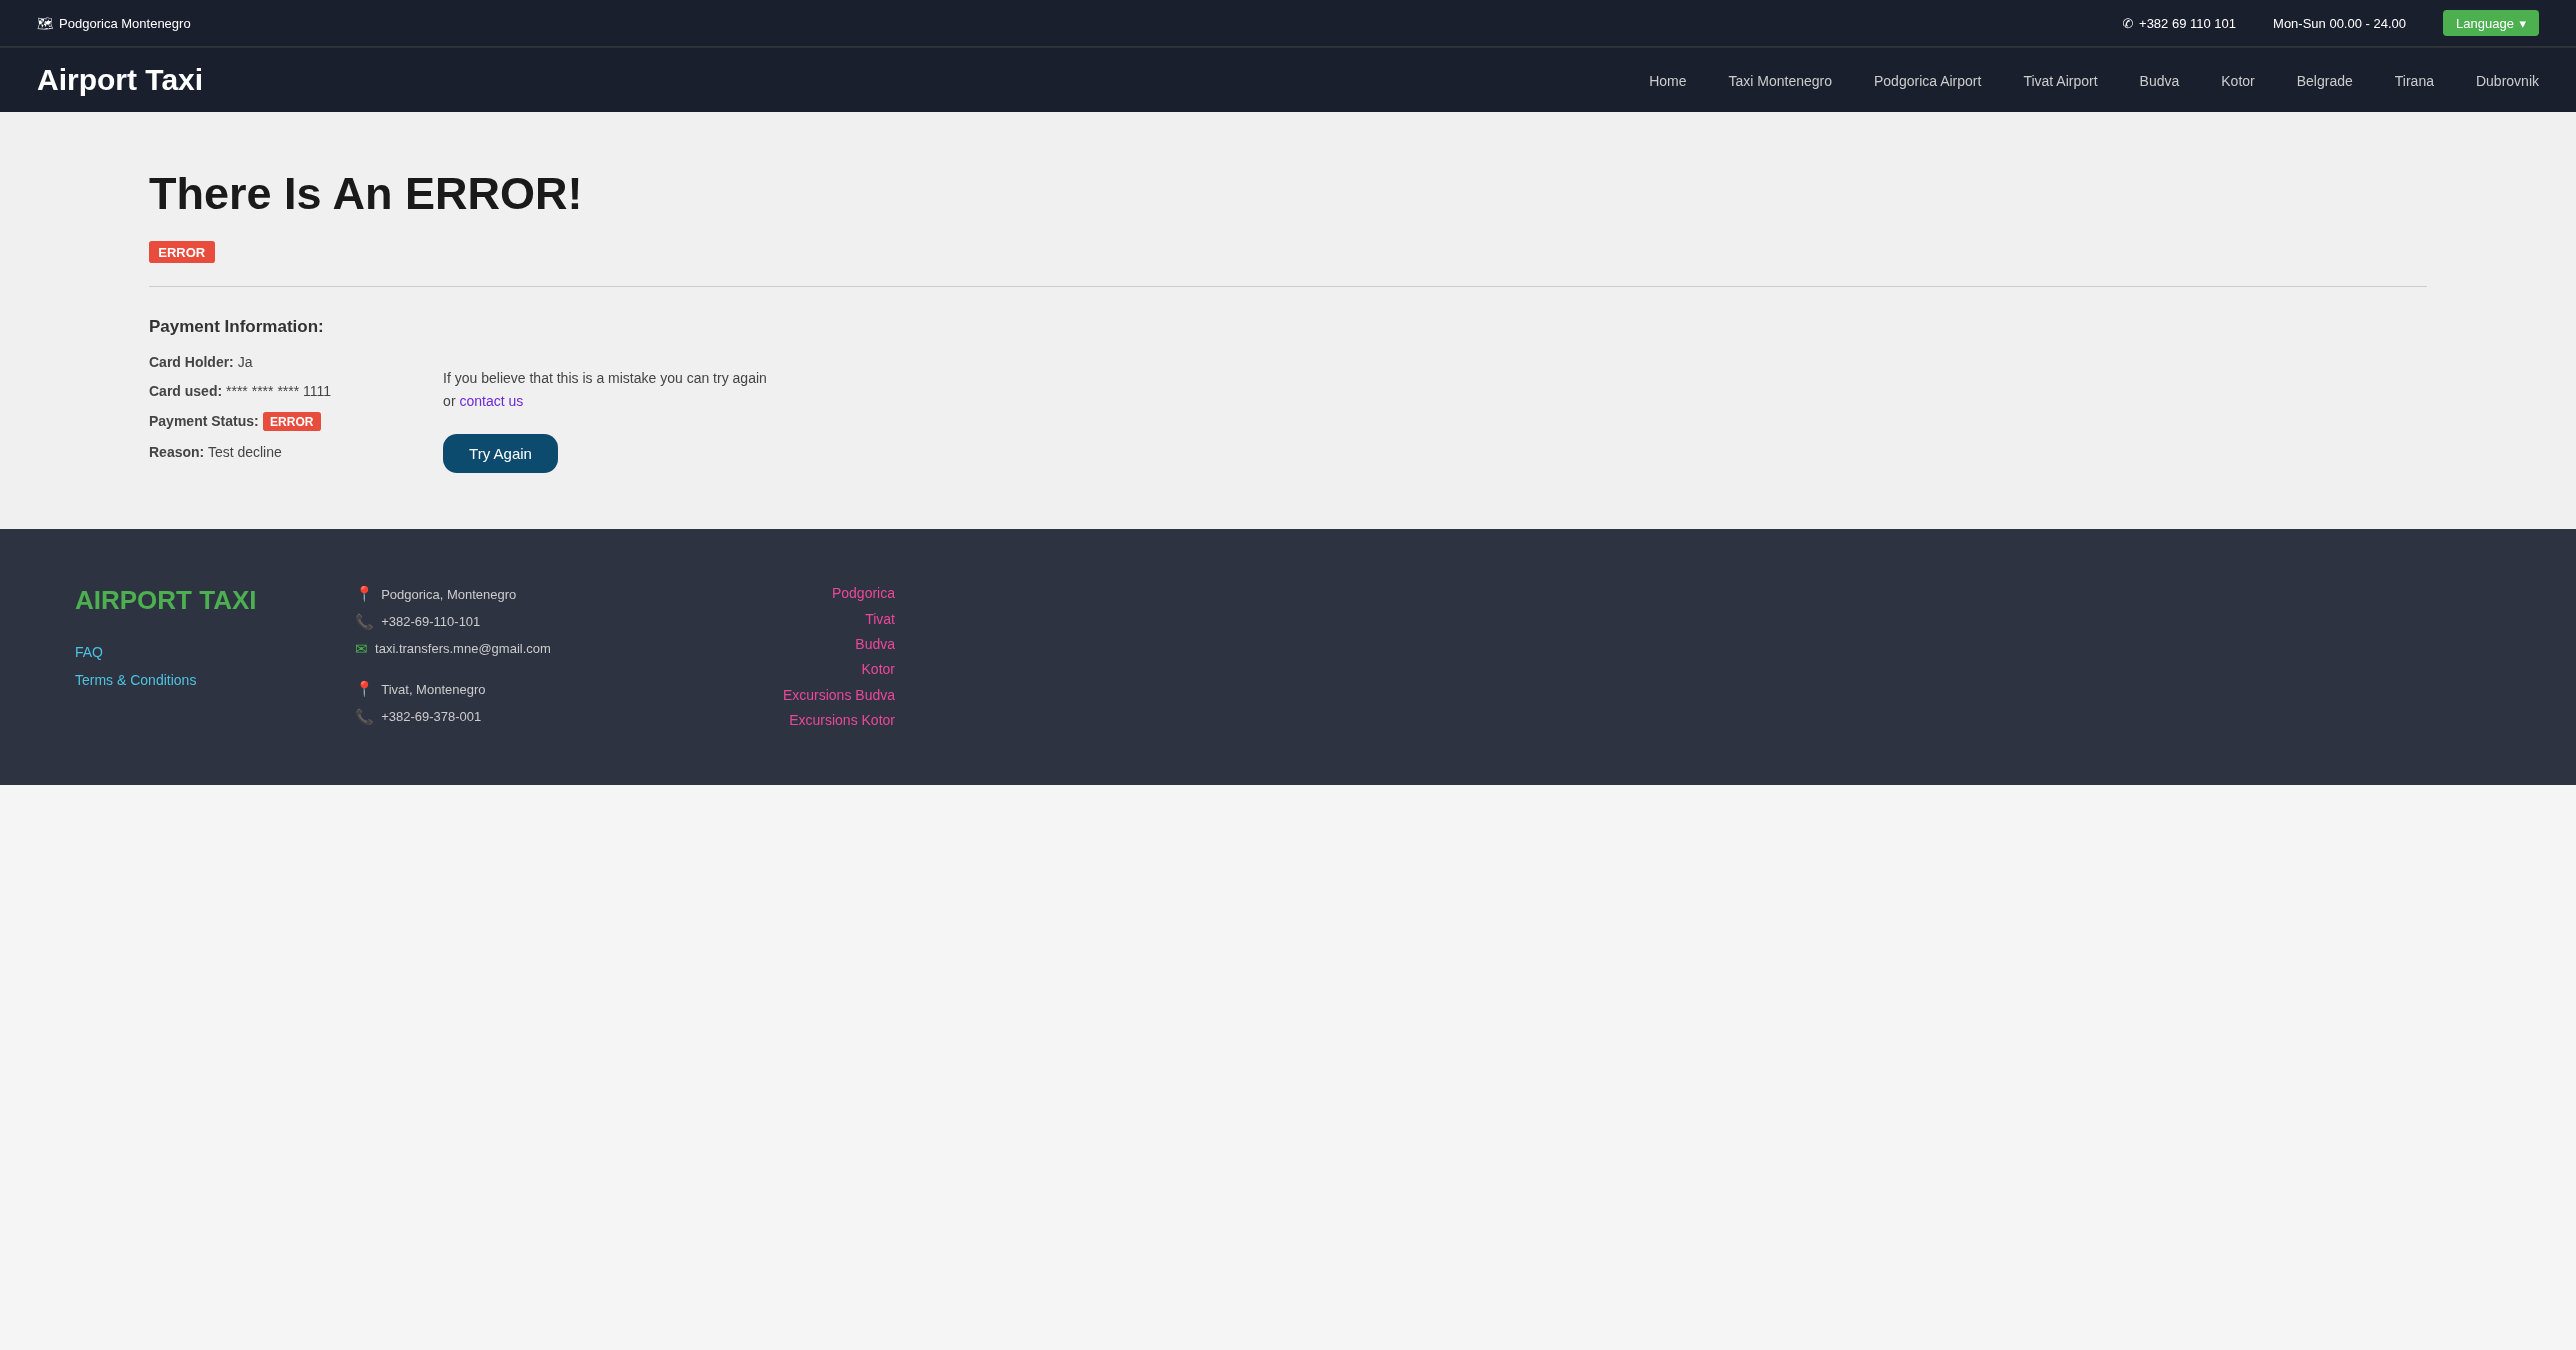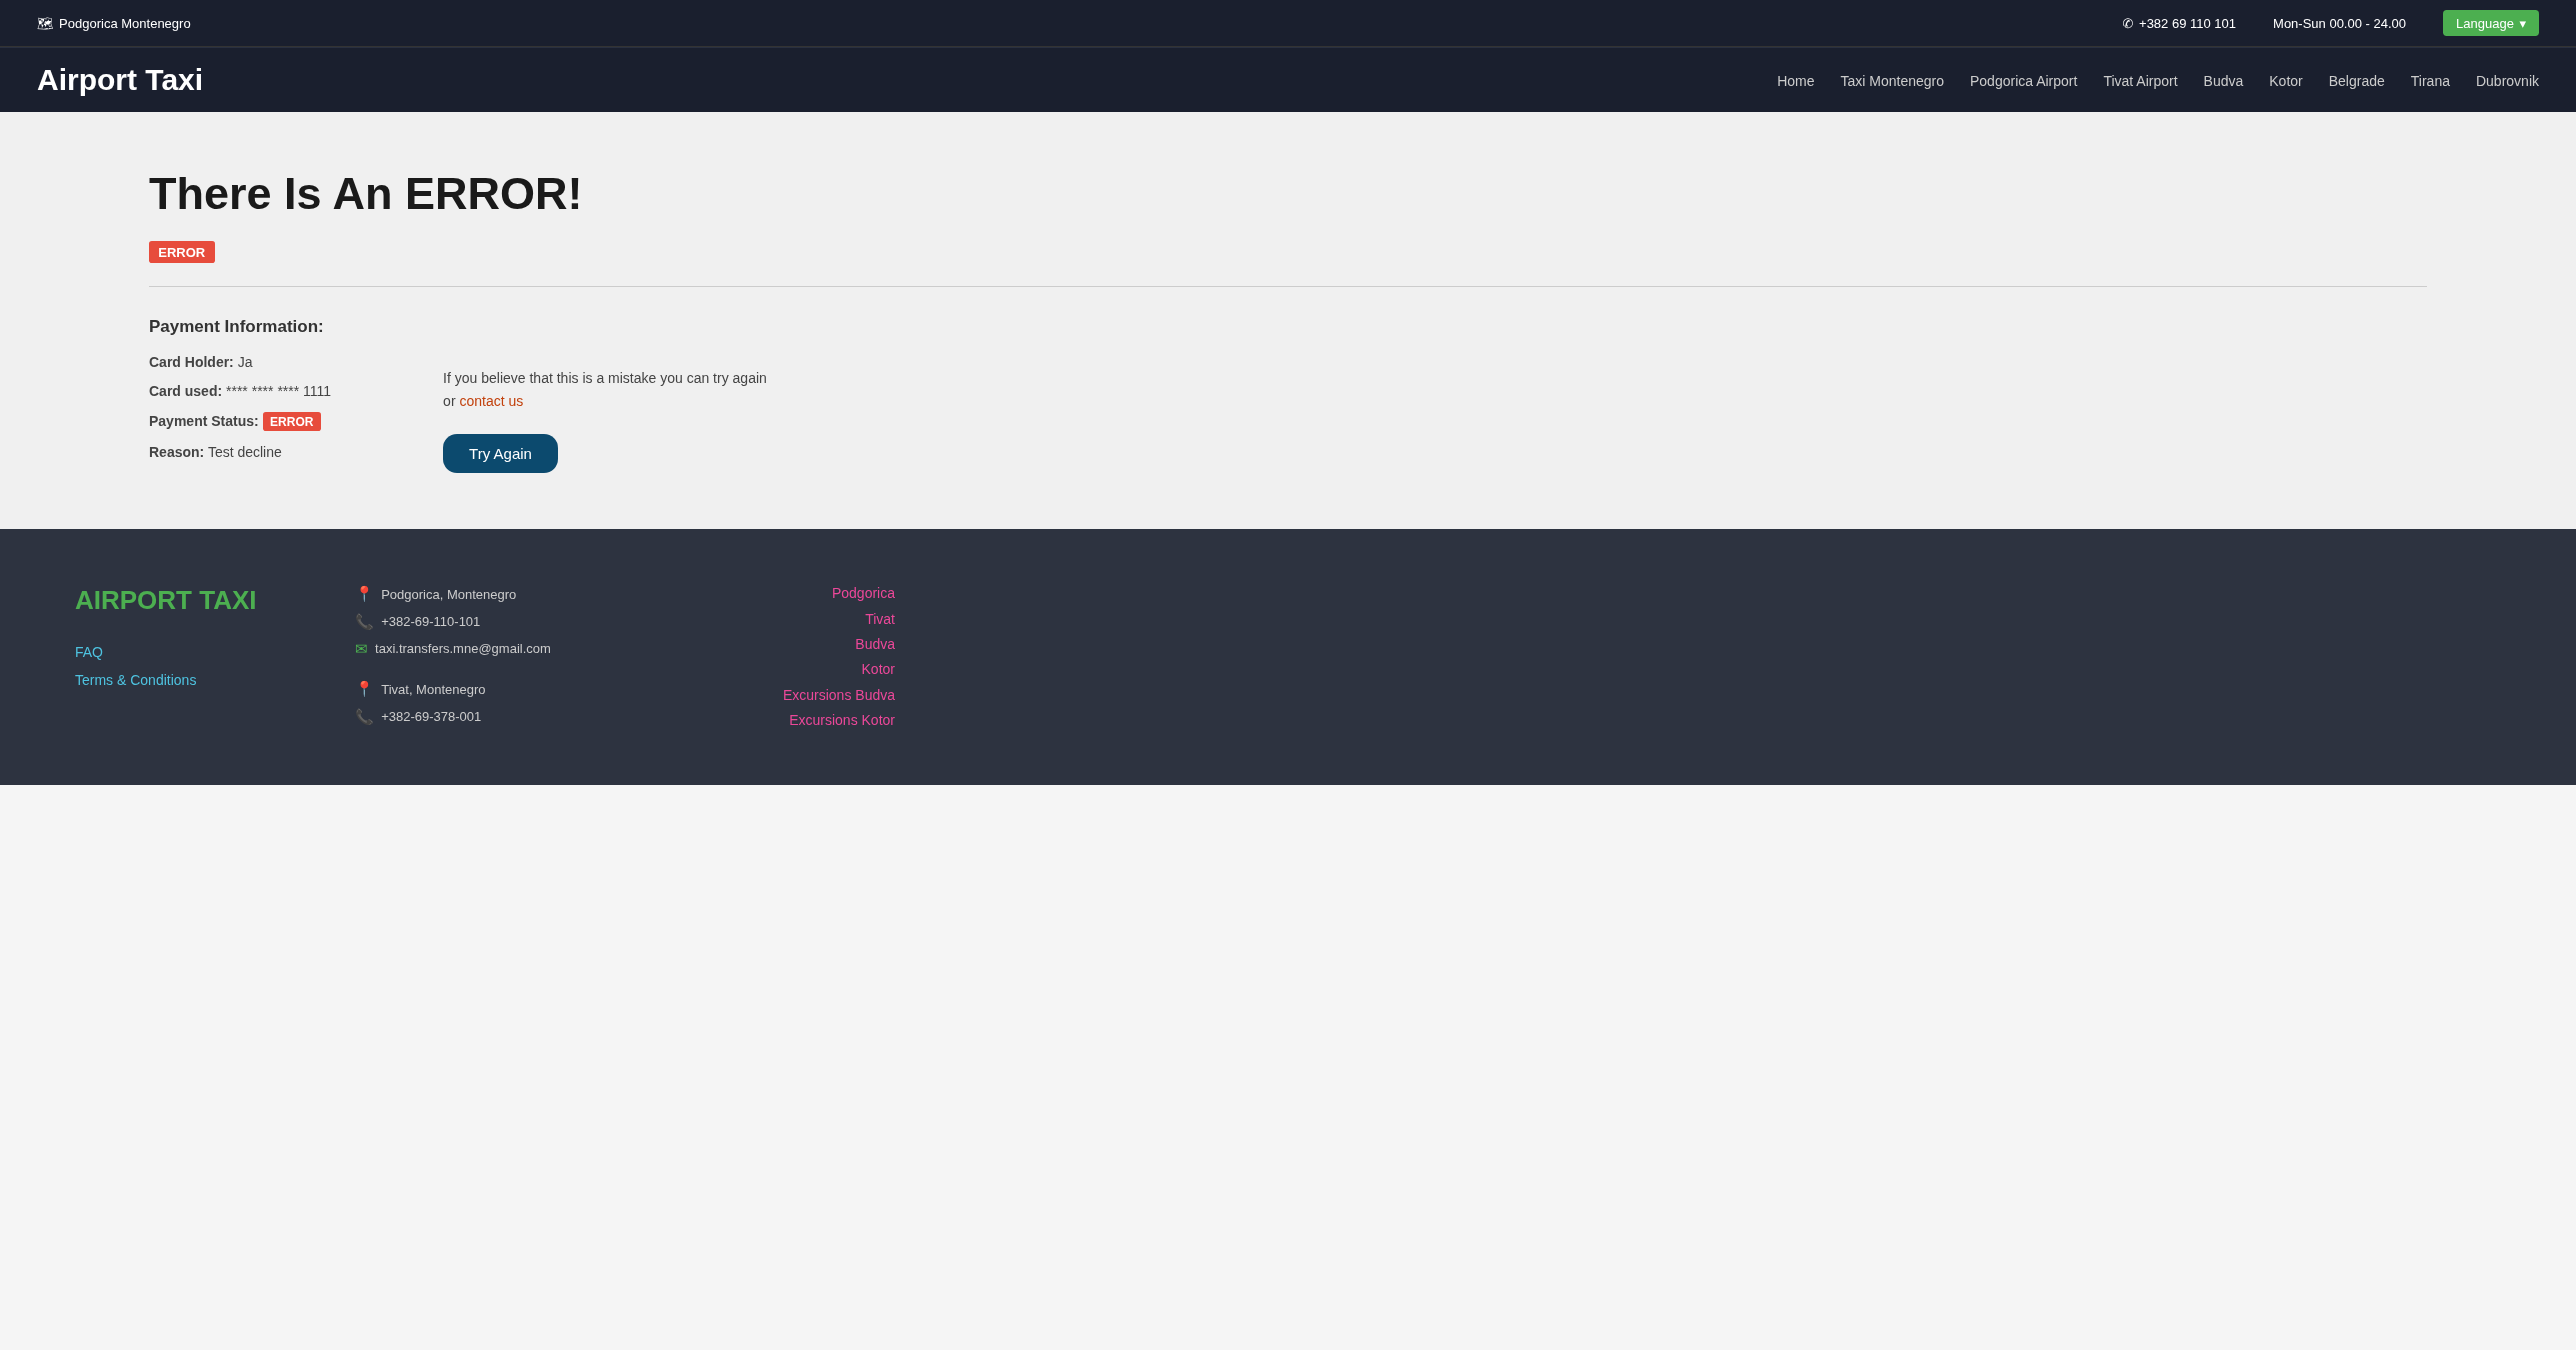--- a/index.html
+++ b/index.html
@@ -37,21 +37,21 @@
     .navbar {
       background: #1a1f2e;
       display: flex;
       align-items: center;
       justify-content: space-between;
       padding: 0 37px;
       height: 65px;
       border-top: 0.9px solid #2a3040;
     }
     .navbar-brand { color: #fff; font-size: 30px; font-weight: bold; }
-    .navbar-nav { display: flex; gap: 26px; list-style: none; }
+    .navbar-nav { display: flex; gap: 42px; list-style: none; }
     .navbar-nav li a {
       color: #ccc;
       text-decoration: none;
       font-size: 14px;
     }
 
     
     .main-content {
       background: #f0f0f0;
       padding: 56px 149px;
@@ -97,21 +97,21 @@
       background: #e74c3c;
       color: #fff;
       font-size: 12px;
       font-weight: bold;
       padding: 2.8px 7.5px;
       border-radius: 2.8px;
       display: inline-block;
     }
     .payment-message { max-width: 391px; }
     .payment-message p { font-size: 14px; color: #444; margin-bottom: 7.5px; }
-    .payment-message a { color: #c2410c; text-decoration: none; }
+    .payment-message a { color: #6d28d9; text-decoration: none; }
     .try-again-btn {
       background: #0c4a6e;
       color: #fff;
       border: none;
       padding: 11.2px 26px;
       border-radius: 14px;
       font-size: 15px;
       cursor: pointer;
       margin-top: 17px;
     }

